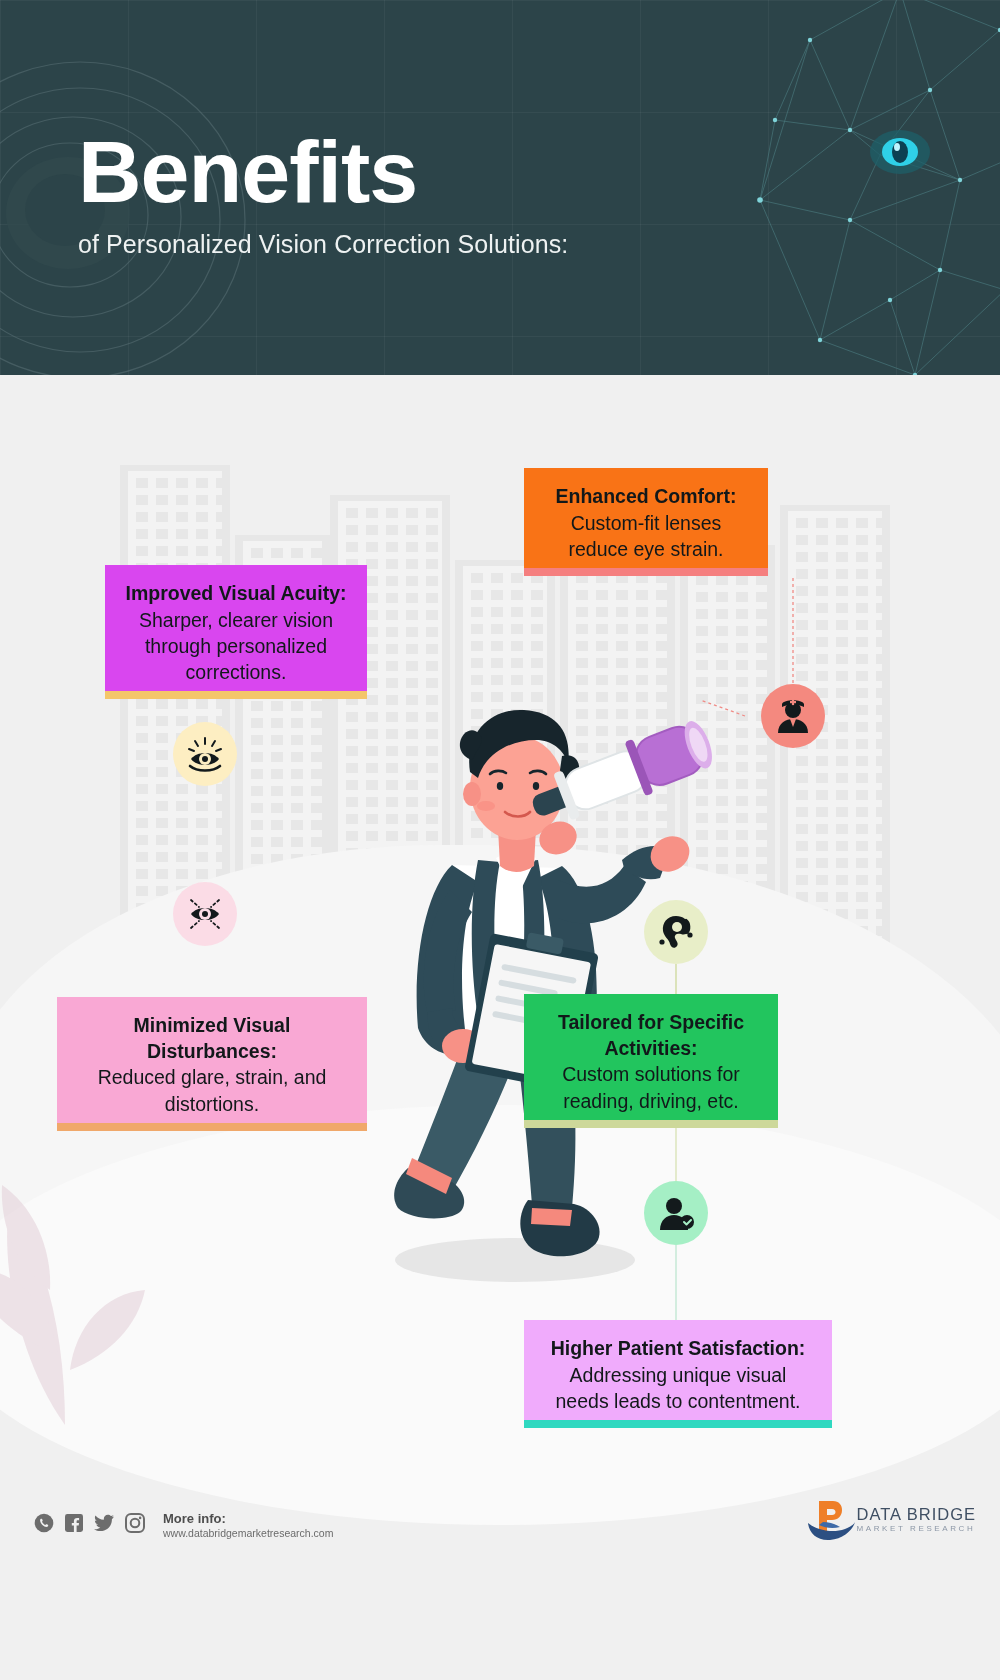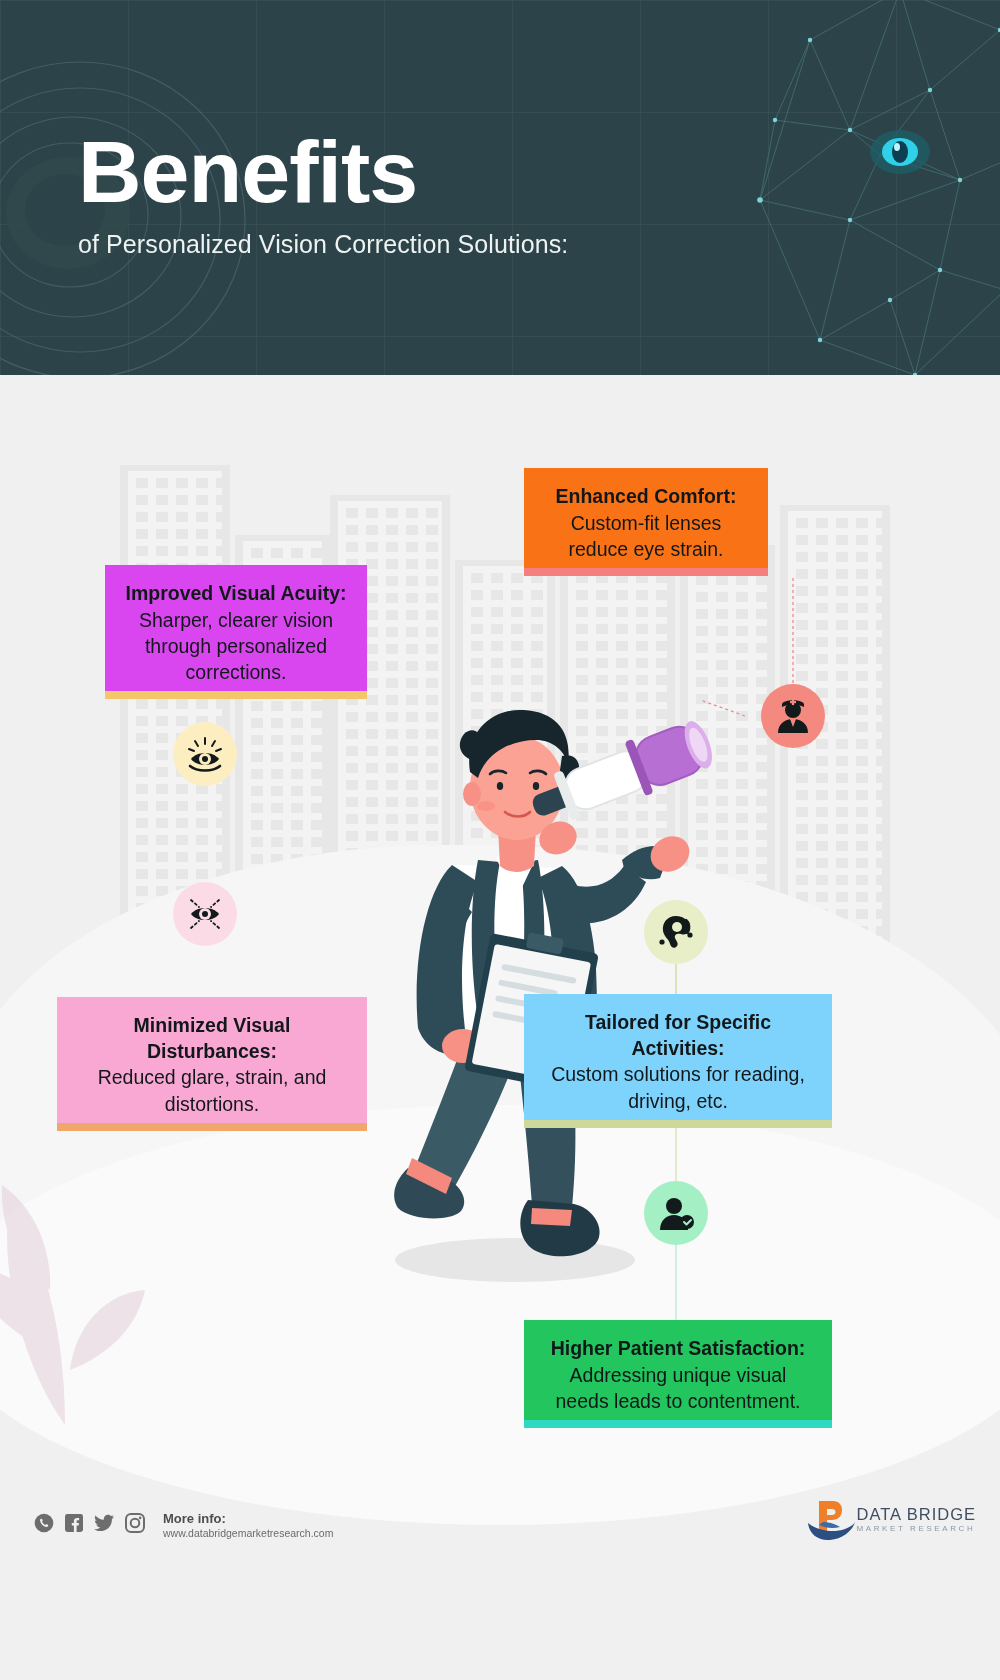--- a/index.html
+++ b/index.html
@@ -73,24 +73,24 @@
 
   #card-acuity   { left:105px;  top:565px;  width:262px; background:#d946ef; }
   #card-acuity .bar { background:#f4c66a; }
 
   #card-comfort  { left:524px;  top:468px;  width:244px; background:#f97316; }
   #card-comfort .bar { background:#f57f7f; }
 
   #card-minimized{ left:57px;   top:997px;  width:310px; background:#f9a8d4; }
   #card-minimized .bar { background:#f0a86a; }
 
-  #card-tailored { left:524px;  top:994px;  width:308px; background:#7dd3fc;text-align:center; }
+  #card-tailored { left:524px;  top:994px;  width:254px; background:#22c55e;text-align:center; }
   #card-tailored .bar { background:#cdd89a; }
 
-  #card-higher   { left:524px;  top:1320px; width:308px; background:#22c55e; }
+  #card-higher   { left:524px;  top:1320px; width:308px; background:#f0abfc; }
   #card-higher .bar { background:#2fd8c0; }
 
   
   .icon-bubble {
     position:absolute; width:64px; height:64px; border-radius:50%;
     display:flex; align-items:center; justify-content:center;
   }
   #icon-eye-hand   { left:173px; top:722px; background:#fdeec2; }
   #icon-eye-dashed { left:173px; top:882px; background:#fbdce6; }
   #icon-patient    { left:761px; top:684px; background:#f4897f; }

